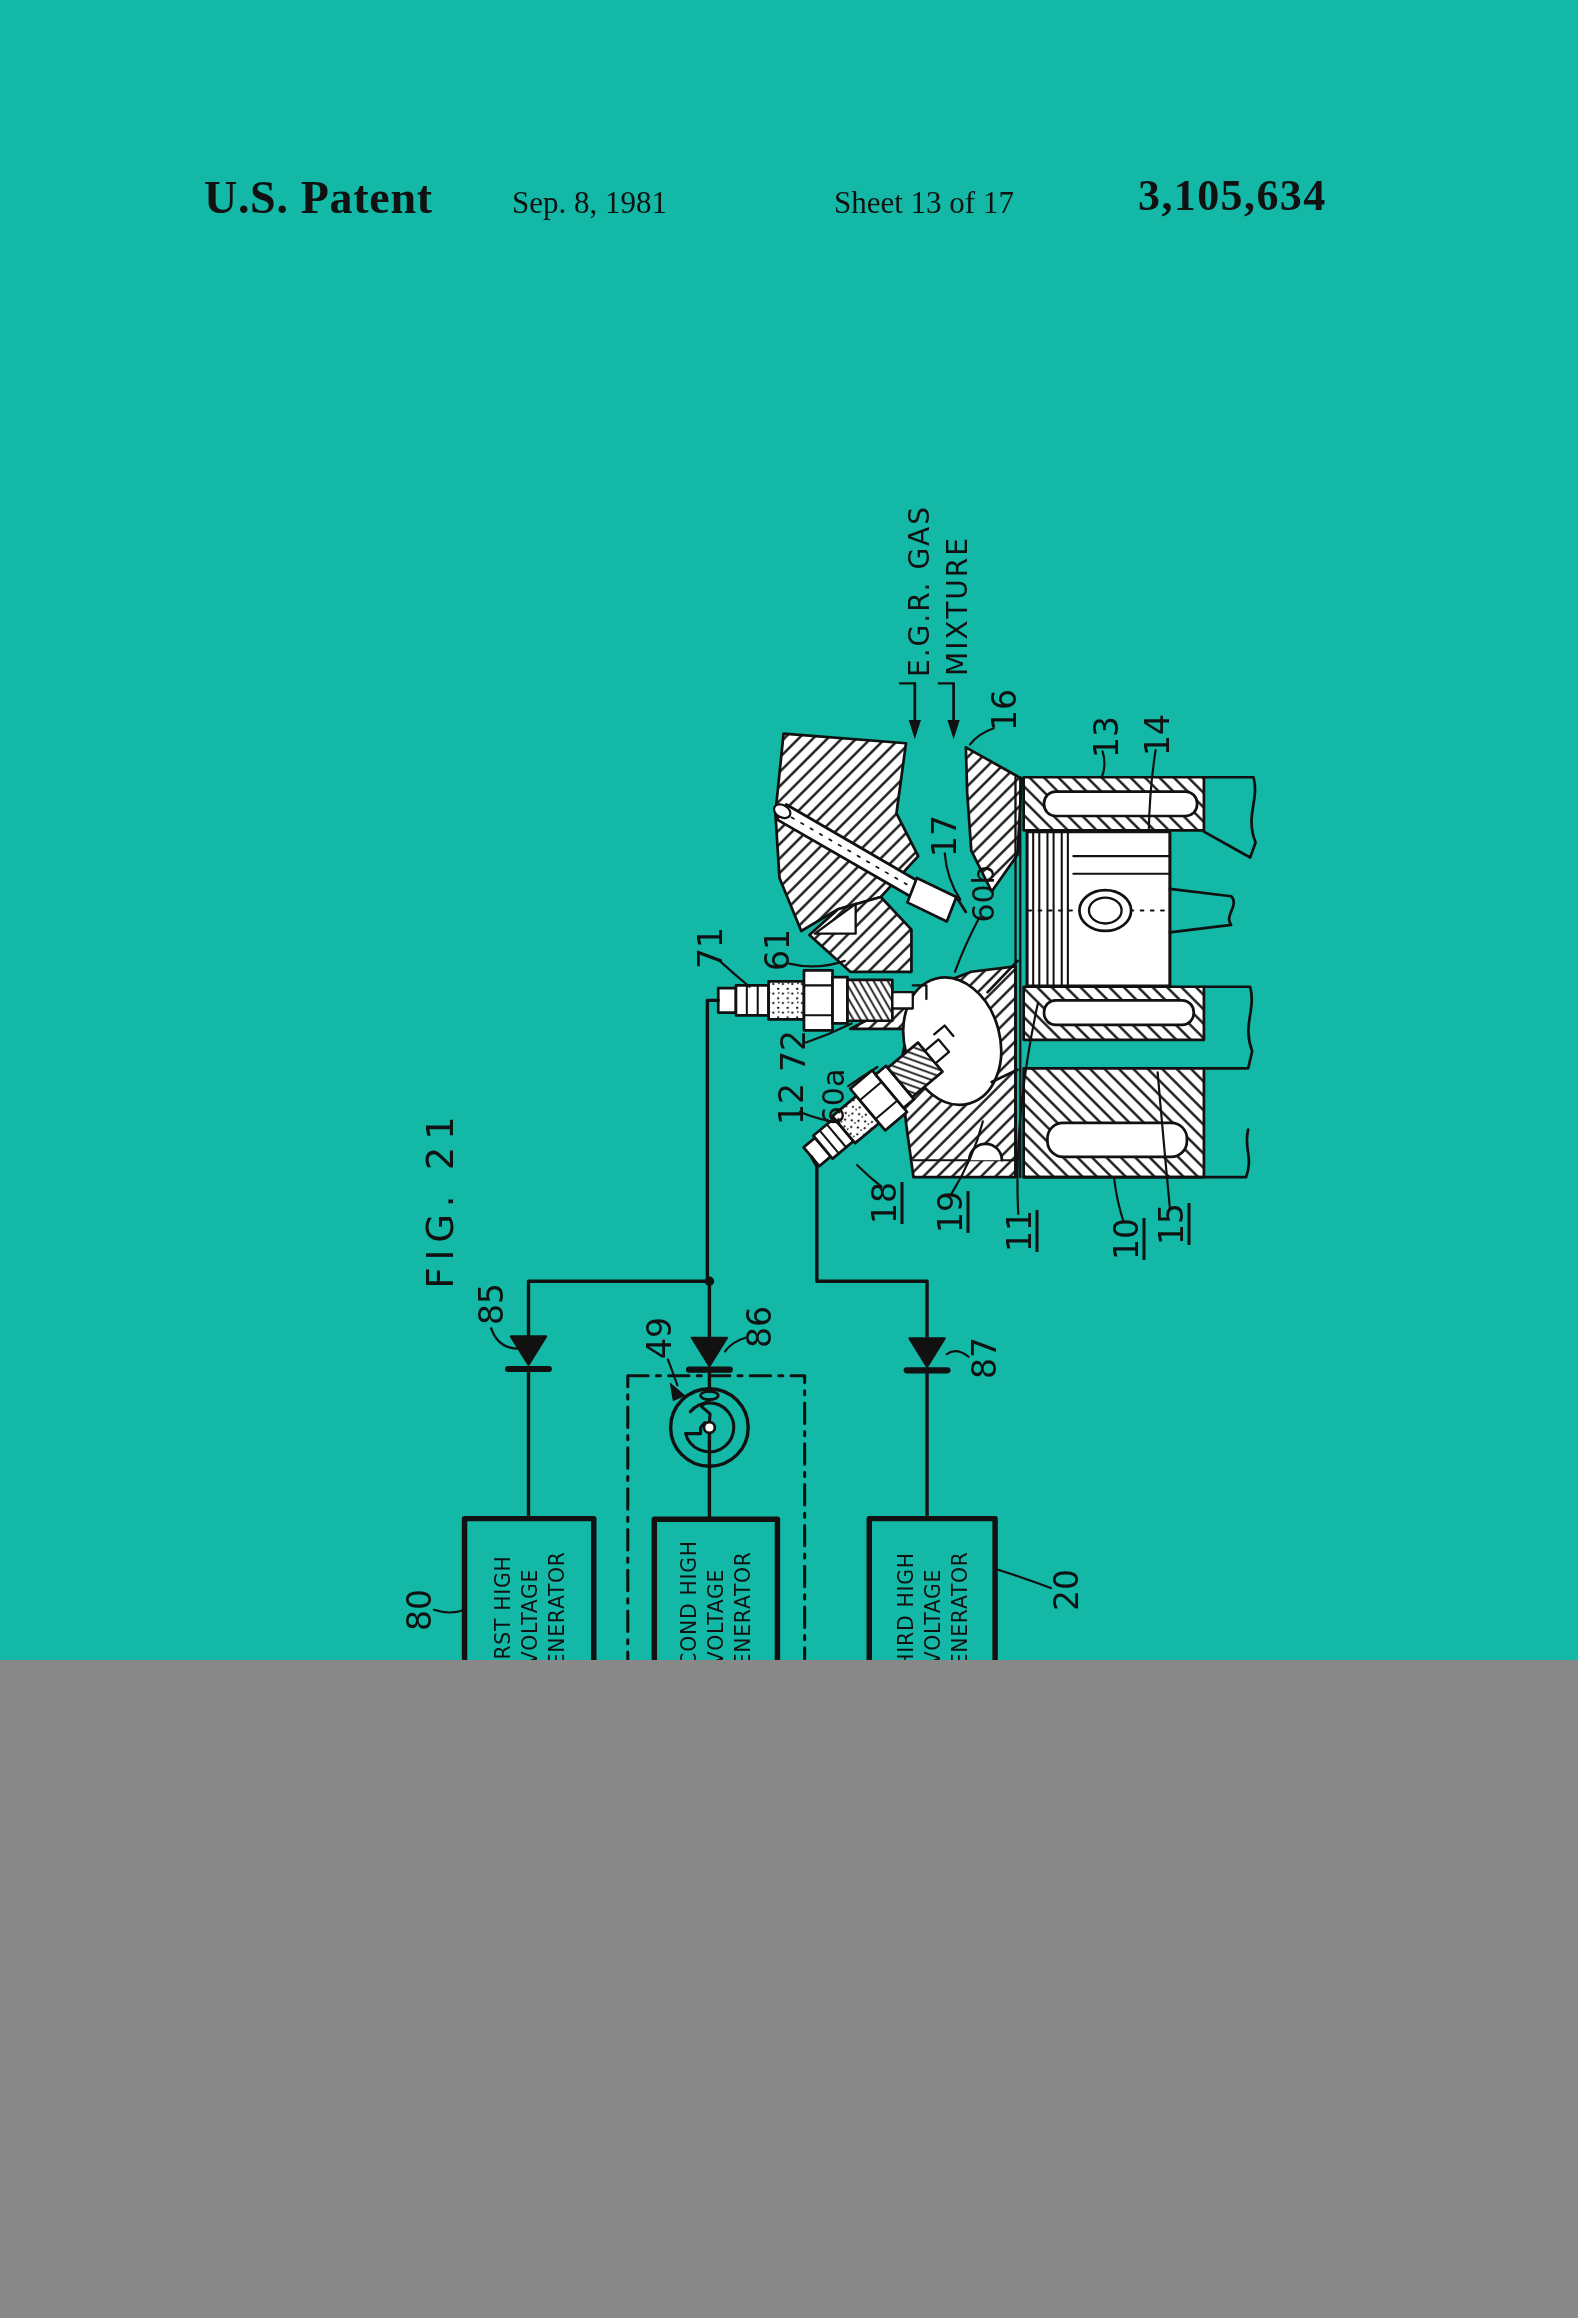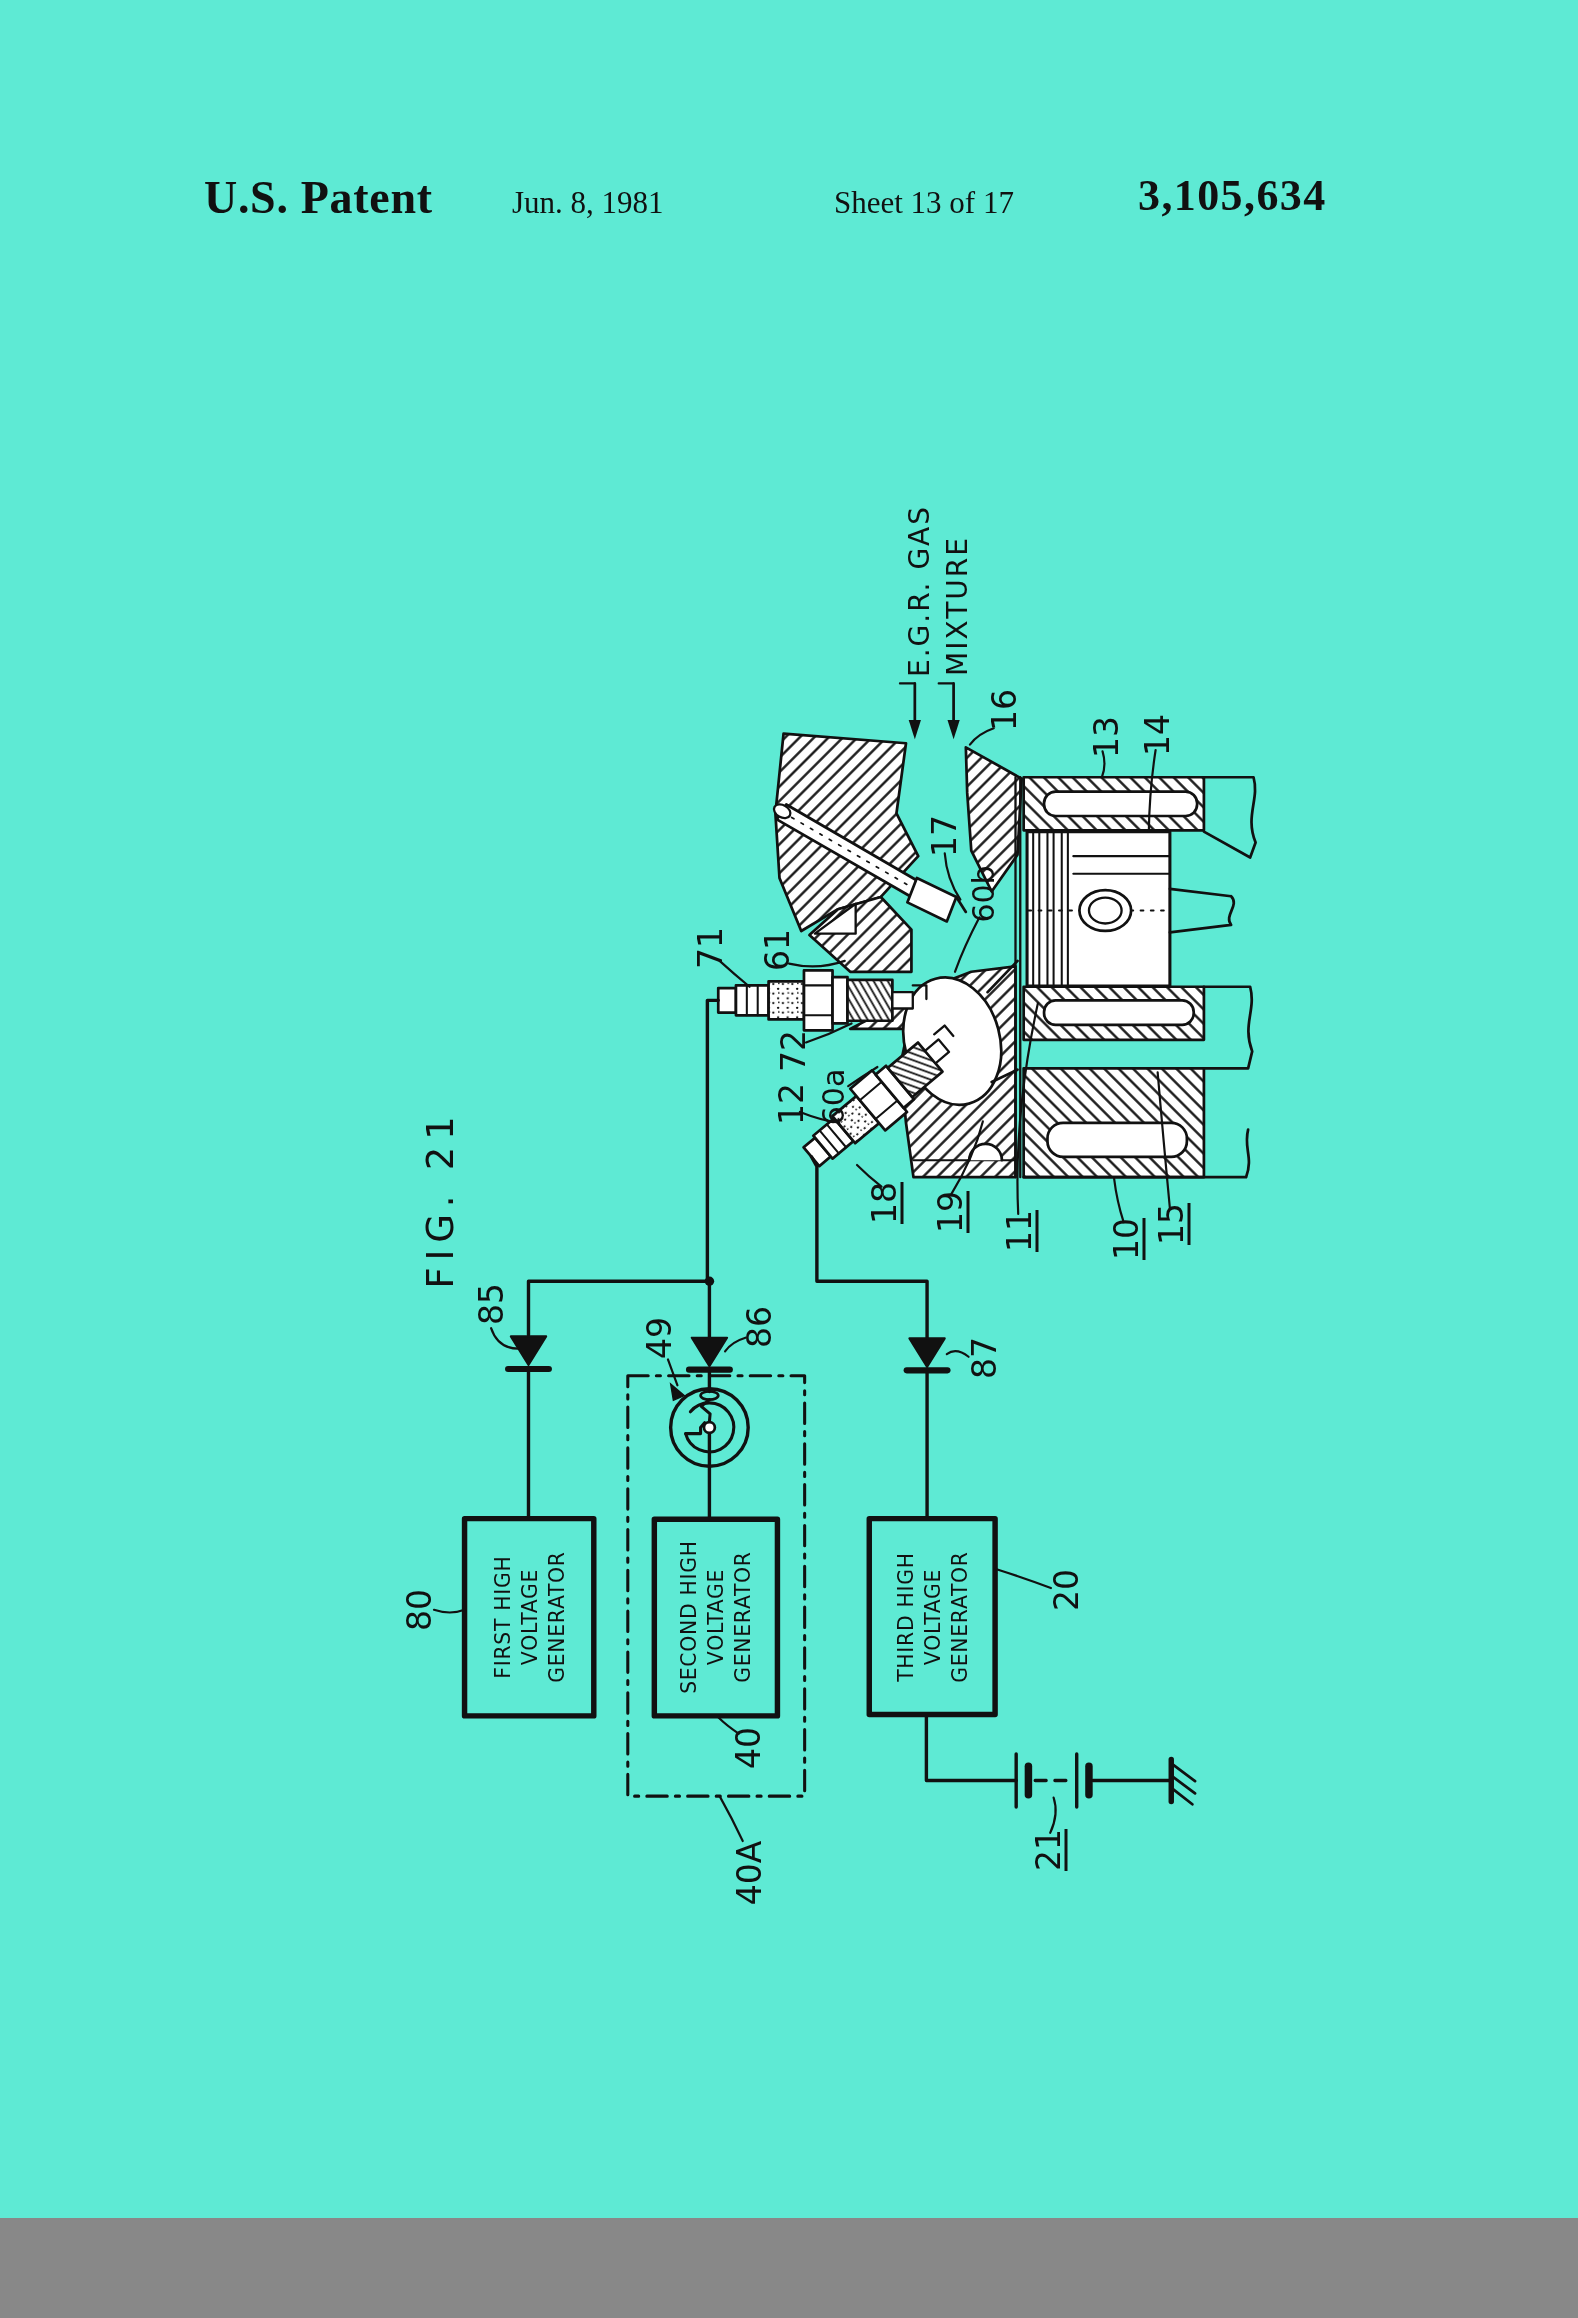--- a/index.html
+++ b/index.html
@@ -1,16 +1,16 @@
 <!DOCTYPE html>
 <html style="font-size:11px"><head>
 <meta charset="utf-8">
 <style>
   html,body{margin:0;padding:0;background:#888;}
-  .page{position:relative;width:1578px;height:2218px;background:#5eead4;overflow:hidden;
+  .page{position:relative;width:1578px;height:1660px;background:#14b8a6;overflow:hidden;
         font-family:"DejaVu Sans",sans-serif;color:#111;}
   .art{position:absolute;left:0;top:0;}
   .hdr{position:absolute;white-space:nowrap;font-family:"Liberation Serif","DejaVu Serif",serif;}
   .hdr.title{font-size:46px;font-weight:bold;letter-spacing:0.7px;}
   .hdr.date{font-size:31px;}
   .hdr.sheet{font-size:31px;margin-left:24px;}
   .hdr.patno{font-size:44px;font-weight:bold;letter-spacing:1.4px;}
   .rl{position:absolute;white-space:nowrap;font-size:33px;
       transform:translate(-50%,-50%) rotate(-90deg);}
   .rl.sm{font-size:30px;}
@@ -204,21 +204,21 @@
     <path d="M1424,1994 Q1406,1980 1392,1990"></path>
     <path d="M638,2366 Q662,2374 683,2366"></path>
     <path d="M1086,2548 Q1068,2536 1056,2524"></path>
     <path d="M1092,2706 Q1076,2672 1058,2640"></path>
     <path d="M1545,2334 Q1508,2320 1464,2306"></path>
     <path d="M1544,2694 Q1557,2666 1549,2642"></path>
   </g>
 </svg>
 
 <span class="hdr title" style="left:204px;top:171px">U.S. Patent</span>
-<span class="hdr date" style="left:512px;top:185px">Jun. 8, 1981</span>
+<span class="hdr date" style="left:512px;top:185px">Sep. 8, 1981</span>
 <span class="hdr sheet" style="left:810px;top:185px">Sheet 13 of 17</span>
 <span class="hdr patno" style="left:1138px;top:170px">3,105,634</span>
 
 <span class="fig" style="left:440px;top:1199px">FIG. 21</span>
 
 <span class="egr" style="left:919px;top:591px">E.G.R. GAS</span>
 <span class="egr" style="left:957px;top:606px">MIXTURE</span>
 
 <div class="boxtext" style="left:530px;top:1617px">
   <div>FIRST HIGH</div>

